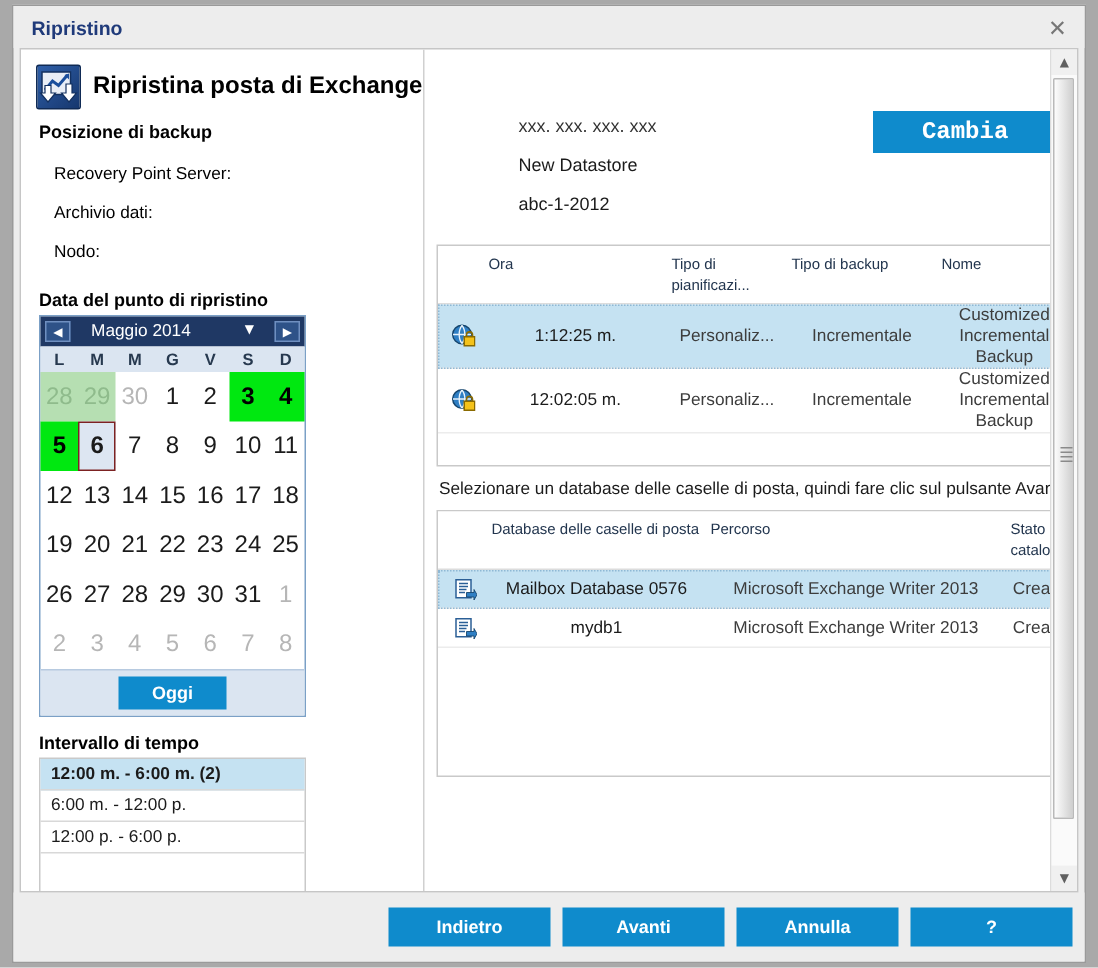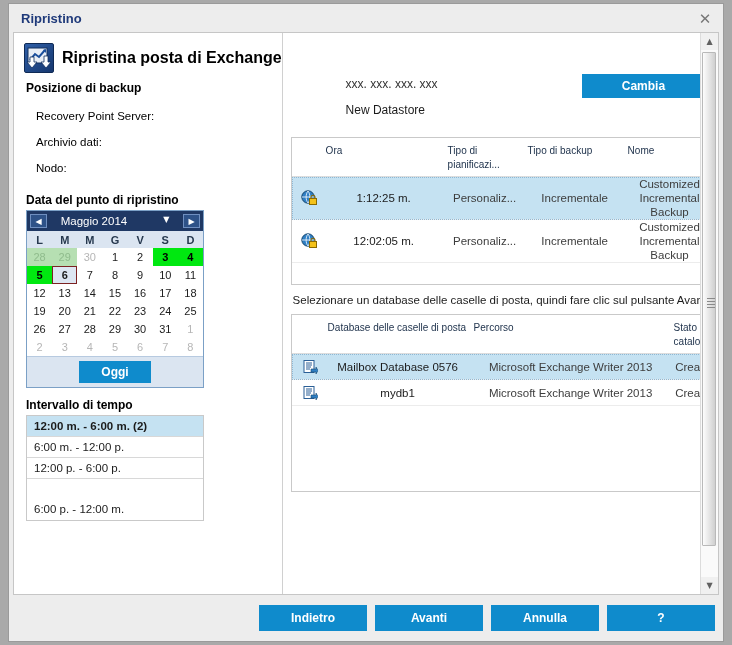--- a/index.html
+++ b/index.html
@@ -108,22 +108,22 @@
   .cal-caret{font-size:8px;color:#fff;font-family:"DejaVu Sans", sans-serif;}
   .cal-dows{
     display:grid;grid-template-columns:repeat(7,1fr);
     background:#dbe5f1;height:17px;align-items:center;
   }
   .cal-dows span{
     text-align:center;font-size:11px;color:#27394f;font-weight:bold;
   }
   .cal-grid{display:grid;grid-template-columns:repeat(7,1fr);}
   .cal-cell{
-    height:18px;display:flex;align-items:center;justify-content:center;
-    font-size:11px;color:#1b1b1b;box-sizing:border-box;cursor:pointer;
+    height:33px;display:flex;align-items:center;justify-content:center;
+    font-size:16px;color:#1b1b1b;box-sizing:border-box;cursor:pointer;
   }
   .cal-cell.out{color:#b6b6b6;}
   .cal-cell.green{background:#00e810;font-weight:bold;color:#000;}
   .cal-cell.palegreen{background:#b6dfb2;color:#8fbb8c;}
   .cal-cell.sel{
     background:#dde6f2;border:1px solid #7c2222;font-weight:bold;color:#1b1b1b;
   }
   .cal-foot{
     height:30px;background:#dbe5f1;display:flex;align-items:center;
     justify-content:center;border-top:1px solid #b7cae0;
@@ -148,22 +148,22 @@
   
   .right{flex:1 1 auto;position:relative;padding:0 8px;box-sizing:border-box;}
   .value-rows{margin-top:38px;}
   .value-row{
     height:26px;line-height:26px;font-size:12px;color:#1b1b1b;
     padding-left:55px;white-space:nowrap;
   }
   .value-row.dim{color:#333;}
   .btn-cambia{
     position:absolute;right:16px;top:41px;background:#0f8bcc;color:#fff;
-    border:none;font-size:12px;font-weight:bold;padding:5px 0;width:122px;
-    cursor:pointer;font-family:Liberation Sans, sans-serif;
+    border:none;font-size:16px;font-weight:bold;padding:5px 0;width:122px;
+    cursor:pointer;font-family:Liberation Mono, monospace;
   }
   
   .tbl{
     border:1px solid #c9c9c9;box-sizing:border-box;background:#fff;
     margin-top:0;position:relative;
   }
   .tbl-head{
     display:flex;border-bottom:1px solid #dcdcdc;padding:6px 0 4px 0;
     background:#fff;
   }
@@ -318,20 +318,21 @@
             <div class="interval-item">12:00 p. - 6:00 p.</div>
             <div class="interval-item">6:00 p. - 12:00 m.</div>
           </div>
       </div>
 
       <div class="right">
 
         <div class="value-rows">
           <div class="value-row dim">xxx. xxx. xxx. xxx</div>
           <div class="value-row">New Datastore</div>
+          <div class="value-row">abc-1-2012</div>
         </div>
 
         <button class="btn-cambia">Cambia</button>
 
         <div class="tbl" style="margin-top:14px;height:148px;">
           <div class="tbl-head">
             <div class="rp-c0"></div>
             <div class="rp-c1">Ora</div>
             <div class="rp-c2">Tipo di pianificazi...</div>
             <div class="rp-c3">Tipo di backup</div>

